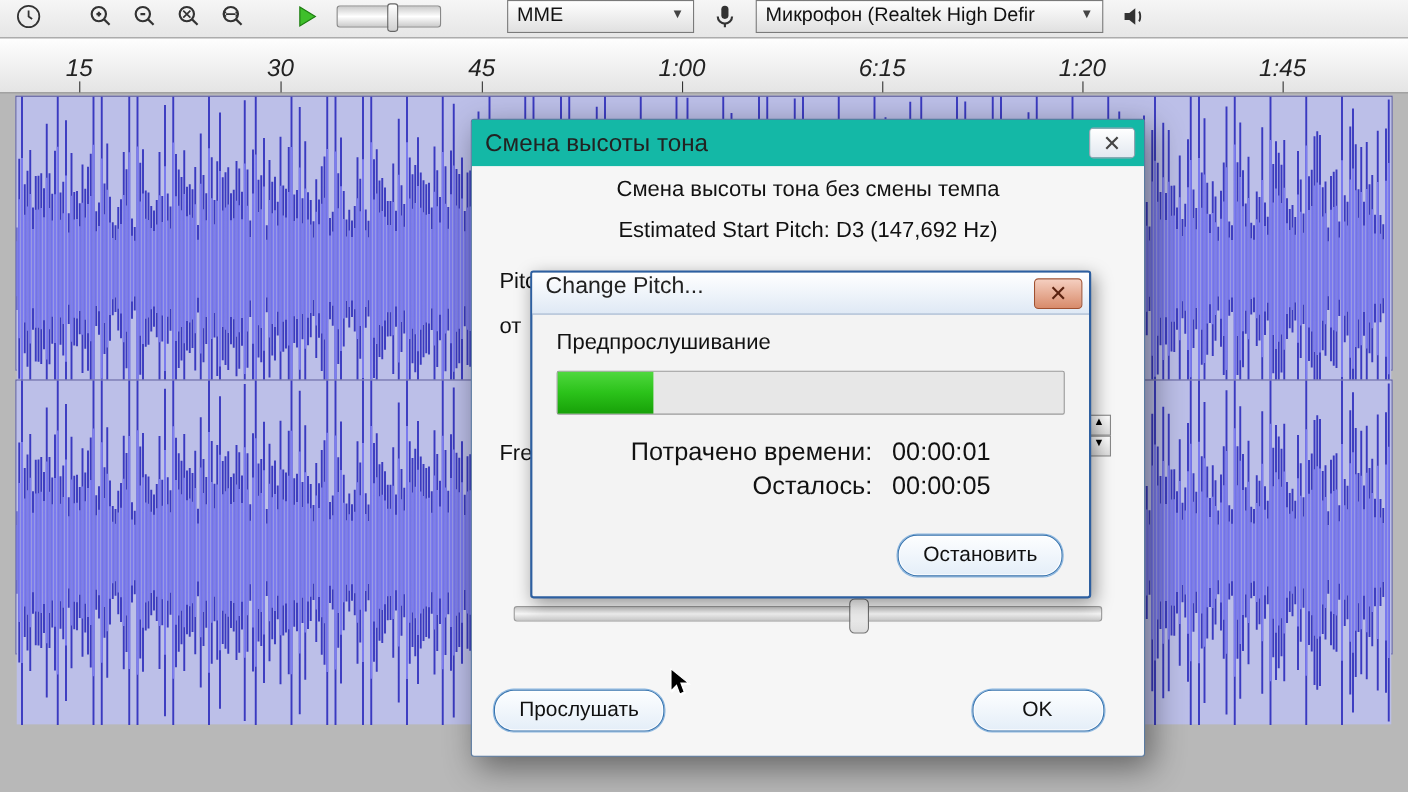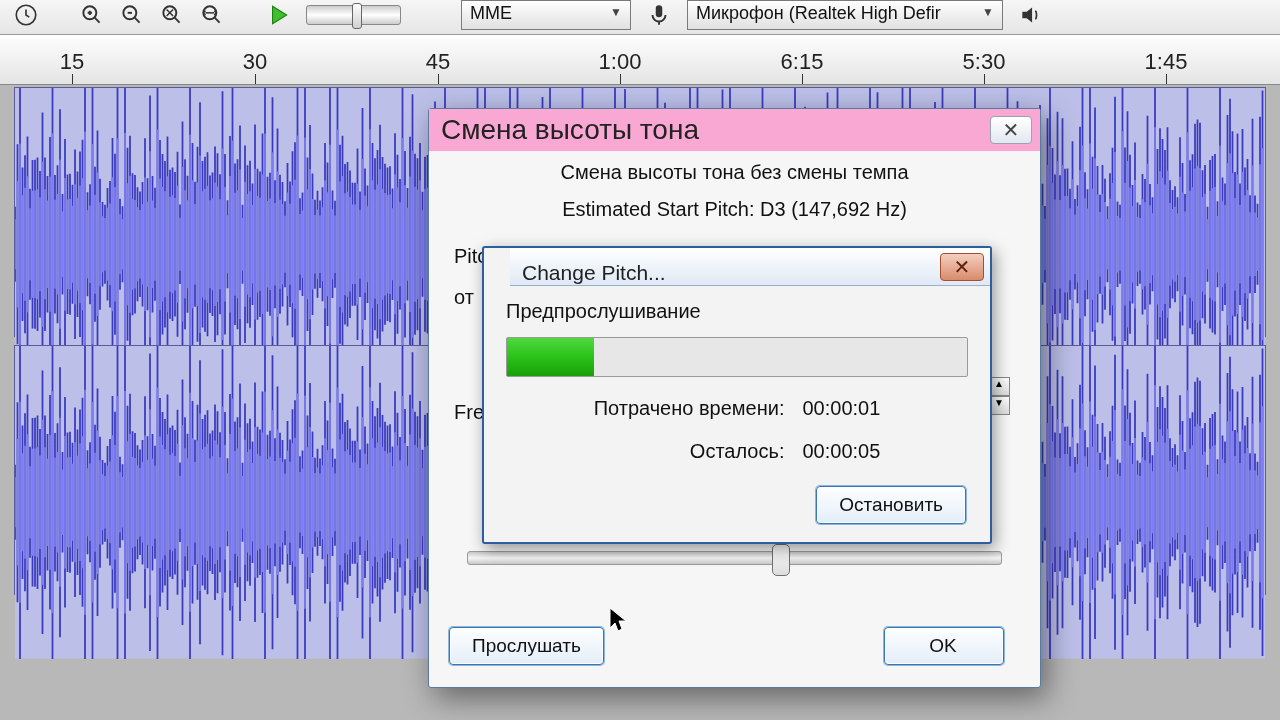--- a/index.html
+++ b/index.html
@@ -22,42 +22,42 @@
   background:linear-gradient(#fff,#d0d0d0); border:1px solid #666; border-radius:3px; }
 .dd { height: 30px; border:1px solid #7a7a7a; background: linear-gradient(#fff,#e0e0e0);
   padding: 2px 28px 2px 8px; font-size: 18px; position: relative; color:#111; }
 .dd::after { content:"▼"; position:absolute; right:8px; top:4px; font-size:12px; color:#444; }
 
 .ruler {
   position:absolute; top:35px; left:0; right:0; height:50px;
   background: linear-gradient(#fefefe,#e4e4e4);
   border-bottom:1px solid #888;
 }
-.tick { position:absolute; top:0; height:100%; font-size:22px; color:#222; text-align:center; width:60px; transform:translateX(-30px);}
+.tick { position:absolute; top:0; height:100%; font-size:22px; color:#222; text-align:center; width:60px; transform:translateX(-30px);font-style:italic;}
 .tick::after{content:"";position:absolute;left:50%;bottom:0;width:1px;height:10px;background:#333;}
 .ticklabel{position:relative;top:14px;}
 
 .tracks { position:absolute; top:85px; left:0; right:0; bottom:130px; background:#b8b8b8; }
 .wave-clip {
   position:absolute; left:14px; width: calc(100% - 28px); height:250px; background:#c0c3e8;
   border:1px solid #5b5b99;
 }
 .wave-clip.top { top:2px; }
 .wave-clip.bot { top:260px; }
 .wave-render { position:absolute; inset:0; }
 
 .dialog {
   position:absolute; background:#f6f6f6; border:1px solid #5a7aa0;
   box-shadow: 6px 10px 30px rgba(0,0,0,.45);
   border-radius:3px;
 }
 .dlg1 { left:428px; top:108px; width:613px; height:580px; }
 .dlg1 .titlebar {
-  height:42px; background:#f9a8d4; display:flex; align-items:center;
-  padding-left:12px; font-size:28px; color:#222;
+  height:42px; background:#14b8a6; display:flex; align-items:center;
+  padding-left:12px; font-size:22px; color:#222;
 }
 .closebtn {
   position:absolute; right:8px; top:7px; width:42px; height:28px;
   border:1px solid #9aa3b3; border-radius:4px;
   background:linear-gradient(#fff,#e2e8f0);
   display:flex; align-items:center;justify-content:center; font-size:20px; color:#444;
 }
 .closebtn.red { background: linear-gradient(#f5cfc0,#d88b6b); border-color:#a05030; color:#5a2210;}
 .dlg1 .body { padding: 10px 25px; font-size:20px; color:#111; text-align:center; }
 .frm-row { text-align:left; margin-top:24px; font-size:20px; }
@@ -69,35 +69,35 @@
 
 .dlg1 .btnrow { position:absolute; left:20px; right:20px; bottom:22px; display:flex; align-items:center;}
 .btn {
   height:38px; padding:0 22px; font-size:19px; color:#111;
   border:1px solid #6f8aa9; border-radius:4px;
   background:linear-gradient(#fdfeff,#e4eef8);
   box-shadow: inset 0 0 0 1px rgba(255,255,255,.6);
   cursor:pointer;
 }
 .btn.plain{ border-color:#9a9a9a; background:linear-gradient(#fdfdfd,#ededed);}
-.btn.accent{ border-color:#3a76b0; box-shadow: inset 0 0 0 1px rgba(255,255,255,.8), 0 0 0 1px #8ab6e0;}
+.btn.accent{ border-color:#3a76b0; box-shadow: inset 0 0 0 1px rgba(255,255,255,.8), 0 0 0 1px #8ab6e0; border-radius: 18px;}
 
 .dlg2 { left:482px; top:246px; width:510px; height:298px; background:#f3f3f3;
   border:2px solid #2d5fa0; border-radius:3px; box-shadow:3px 5px 16px rgba(0,0,0,.4);}
 .dlg2 .titlebar{
   height:38px; background: linear-gradient(#ffffff,#dfe9f5);
   border-bottom:1px solid #9ab0ce; font-size:21px; color:#222;
-  display:flex; align-items:flex-end; padding-left:12px;margin-left:26px;
+  display:flex; align-items:flex-start; padding-left:12px;
 }
 .dlg2 .body2{ padding:14px 22px; font-size:20px; color:#111; }
 .progress { margin-top:14px; height:40px; border:1px solid #9a9a9a; background:#e7e7e7;
   position:relative; border-radius:2px;}
 .progress .fill{position:absolute;left:0;top:0;bottom:0;width:19%;
   background:linear-gradient(#4fd83e,#2bc21a,#17a108);}
-.kv { margin-top:20px; display:grid; grid-template-columns:auto auto; justify-content:center; gap:20px 18px; font-size:20px;}
+.kv { margin-top:20px; display:grid; grid-template-columns:auto auto; justify-content:center; gap:4px 18px; font-size:23px;}
 .kv .lbl{text-align:right;}
 .dlg2 .stoprow{ position:absolute; right:24px; bottom:18px;}
 
 .spinner-edge{
   position:absolute; right:30px; top:268px; width:22px; height:38px;
   display:flex; flex-direction:column;
 }
 .spinner-edge div{flex:1;border:1px solid #888;background:linear-gradient(#fff,#ddd);font-size:10px;text-align:center;}
 
 .cursor { position:absolute; left:608px; top:606px; width:20px; height:28px; z-index:999; }
@@ -170,21 +170,21 @@
       </svg>
   </div>
 </div>
 
 <div class="ruler">
   <div class="tick" style="left:72px;"><span class="ticklabel">15</span></div>
   <div class="tick" style="left:255px;"><span class="ticklabel">30</span></div>
   <div class="tick" style="left:438px;"><span class="ticklabel">45</span></div>
   <div class="tick" style="left:620px;"><span class="ticklabel">1:00</span></div>
   <div class="tick" style="left:802px;"><span class="ticklabel">6:15</span></div>
-  <div class="tick" style="left:984px;"><span class="ticklabel">5:30</span></div>
+  <div class="tick" style="left:984px;"><span class="ticklabel">1:20</span></div>
   <div class="tick" style="left:1166px;"><span class="ticklabel">1:45</span></div>
 </div>
 
 <div class="tracks">
   <div class="wave-clip top">
     <svg class="wave-render" viewBox="0 0 1000 250" preserveAspectRatio="none">
       <rect width="1000" height="250" fill="#bcbfe8"></rect>
       <g id="wg1">
           <path d="M0 95 L0 155 M2 44.97625289645286 L2 205.02374710354712 M4 -3.8803171827797485 L4 253.88031718277975 M6 63.56024060826905 L6 186.43975939173095 M8 53.7141339797538 L8 196.2858660202462 M10 38.759844626689016 L10 211.24015537331098 M12 80.51974642745017 L12 169.48025357254983 M14 57.54152274856537 L14 192.45847725143463 M16 57.332822789454525 L16 192.66717721054547 M18 55.60267813894929 L18 194.39732186105073 M20 66.44681203787985 L20 183.55318796212015 M22 19.56886566773686 L22 230.43113433226313 M24 55.56969866133517 L24 194.43030133866483 M26 70.45348861841367 L26 179.54651138158633 M28 39.21127031653552 L28 210.78872968346448 M30 -17.5173008169362 L30 267.5173008169362 M32 69.60890817530304 L32 180.39109182469696 M34 61.83492501423816 L34 188.16507498576183 M36 16.980086455425663 L36 233.01991354457434 M38 84.75378915497512 L38 165.24621084502488 M40 40.87158418322646 L40 209.12841581677355 M42 69.18503359542612 L42 180.81496640457388 M44 68.52519133990295 L44 181.47480866009704 M46 77.36124710659368 L46 172.63875289340632 M48 49.18236325863394 L48 200.81763674136607 M50 66.81776804875165 L50 183.18223195124835 M52 50.85227756825179 L52 199.1477224317482 M54 41.3543509072266 L54 208.6456490927734 M56 -19.667424156333738 L56 269.6674241563337 M58 83.31646593137421 L58 166.6835340686258 M60 76.91783970354815 L60 173.08216029645183 M62 -3.41769523411773 L62 253.41769523411773 M64 62.966440206151084 L64 187.03355979384892 M66 33.92259366989498 L66 216.07740633010502 M68 72.63578931897993 L68 177.36421068102007 M70 91.21145679363588 L70 158.78854320636412 M72 93.45981096718167 L72 156.54018903281832 M74 80.09082927545134 L74 169.90917072454866 M76 74.45104394865658 L76 175.54895605134342 M78 40.09679820274036 L78 209.90320179725964 M80 52.63945692602903 L80 197.36054307397097 M82 -10.948308194974743 L82 260.94830819497474 M84 88.52764883344759 L84 161.47235116655241 M86 94.6047772638898 L86 155.3952227361102 M88 -17.782364204958043 L88 267.78236420495807 M90 47.898242108846986 L90 202.101757891153 M92 38.18223426672998 L92 211.81776573327002 M94 68.17432728517647 L94 181.82567271482353 M96 69.67383254574283 L96 180.3261674542572 M98 79.35089692458125 L98 170.64910307541874 M100 82.7769490900898 L100 167.2230509099102 M102 75.12462226420394 L102 174.87537773579606 M104 40.22782951702192 L104 209.77217048297808 M106 72.12128808757475 L106 177.87871191242525 M108 5.912463999612584 L108 244.08753600038742 M110 70.37558838677546 L110 179.62441161322454 M112 79.78222016610356 L112 170.21777983389643 M114 -22.44133209400519 L114 272.4413320940052 M116 41.60320656486044 L116 208.39679343513956 M118 52.85254575269599 L118 197.147454247304 M120 58.30119119593556 L120 191.69880880406444 M122 38.84817239786628 L122 211.15182760213372 M124 65.44382180650436 L124 184.55617819349564 M126 63.631038835688194 L126 186.3689611643118 M128 67.22899181323456 L128 182.77100818676544 M130 51.02070260048035 L130 198.97929739951965 M132 93.16355842291642 L132 156.83644157708358 M134 26.71832583939718 L134 223.28167416060282 M136 56.93852225642635 L136 193.06147774357365 M138 70.19234859463755 L138 179.80765140536244 M140 -15.537668472274163 L140 265.53766847227416 M142 43.988221492779616 L142 206.01177850722038 M144 74.98824811402076 L144 175.01175188597924 M146 46.9120142496993 L146 203.0879857503007 M148 11.424809981085176 L148 238.57519001891484 M150 58.4372551502061 L150 191.5627448497939 M152 54.94797639933839 L152 195.0520236006616 M154 51.30785545973613 L154 198.69214454026388 M156 70.07643948626665 L156 179.92356051373335 M158 67.57442999679053 L158 182.4255700032095 M160 46.75887449424236 L160 203.24112550575762 M162 52.132585584107815 L162 197.8674144158922 M164 68.9737791201124 L164 181.0262208798876 M166 2.5241572983157425 L166 247.47584270168426 M168 52.88192351307063 L168 197.11807648692937 M170 89.89468930306269 L170 160.1053106969373 M172 38.363830733622734 L172 211.63616926637727 M174 -8.16015532945272 L174 258.1601553294527 M176 60.33028385408515 L176 189.66971614591483 M178 56.98061749543638 L178 193.01938250456362 M180 29.986986776478673 L180 220.01301322352134 M182 93.38732188100913 L182 156.61267811899089 M184 45.920611697198666 L184 204.07938830280133 M186 61.865230426258194 L186 188.1347695737418 M188 58.18841949516866 L188 191.81158050483134 M190 76.37169248214144 L190 173.62830751785856 M192 29.124771594522983 L192 220.875228405477 M194 64.57607677322872 L194 185.42392322677128 M196 66.87345741633452 L196 183.12654258366547 M198 36.435139469803374 L198 213.56486053019663 M200 -17.070876832219255 L200 267.07087683221926 M202 71.00370441379367 L202 178.99629558620632 M204 67.7567885003236 L204 182.24321149967642 M206 7.427680204407167 L206 242.57231979559282 M208 73.75094120324589 L208 176.24905879675413 M210 32.40146262935795 L210 217.59853737064205 M212 69.32995659087858 L212 180.67004340912143 M214 75.1235430853302 L214 174.8764569146698 M216 90.50731998257879 L216 159.4926800174212 M218 59.96024822711425 L218 190.03975177288575 M220 74.71615010120455 L220 175.28384989879544 M222 50.54390555785281 L222 199.4560944421472 M224 43.4147821708802 L224 206.5852178291198 M226 -14.642189724925345 L226 264.64218972492534 M228 88.2004878378398 L228 161.7995121621602 M230 83.56462333973413 L230 166.4353766602659 M232 -11.575099376183118 L232 261.5750993761831 M234 55.68500782599335 L234 194.31499217400665 M236 29.66873410585123 L236 220.33126589414877 M238 68.486768080852 L238 181.51323191914798 M240 89.30350774710595 L240 160.69649225289405 M242 82.15916840968214 L242 167.84083159031786 M244 89.94046090238615 L244 160.05953909761385 M246 79.33956864502261 L246 170.6604313549774 M248 44.05383408499671 L248 205.9461659150033 M250 59.52595793273974 L250 190.47404206726026 M252 -2.472974470707399 L252 252.4729744707074 M254 82.00743210952419 L254 167.9925678904758 M256 90.18562840181676 L256 159.81437159818324 M258 -22.64992118219459 L258 272.6499211821946 M260 45.44326495625417 L260 204.55673504374585 M262 38.22051649135915 L262 211.77948350864085 M264 60.82180500549154 L264 189.17819499450846 M266 59.14523237560823 L266 190.85476762439177 M268 65.98750121008463 L268 184.01249878991536 M270 75.74216356446274 L270 174.25783643553726 M272 75.82698956374067 L272 174.17301043625935 M274 48.45672289276317 L274 201.54327710723683 M276 82.81678383492573 L276 167.18321616507427 M278 15.975830891274683 L278 234.02416910872532 M280 64.36821451409591 L280 185.6317854859041 M282 77.9169579204041 L282 172.08304207959588 M284 -22.82620540210155 L284 272.82620540210155 M286 44.08282737419907 L286 205.91717262580093 M288 56.262932607290594 L288 193.7370673927094 M290 49.593336795931464 L290 200.40666320406854 M292 29.421029777091007 L292 220.578970222909 M294 55.128191694550935 L294 194.87180830544906 M296 60.608887261489855 L296 189.39111273851015 M298 63.551312584386366 L298 186.44868741561362 M300 62.52718117448947 L300 187.47281882551053 M302 80.45555086022186 L302 169.54444913977812 M304 36.186790207749326 L304 213.8132097922507 M306 53.40342088764824 L306 196.59657911235178 M308 72.8919158183439 L308 177.1080841816561 M310 -11.213564224720585 L310 261.2135642247206 M312 50.488962551888335 L312 199.51103744811167 M314 80.07195651085803 L314 169.92804348914197 M316 39.046942441113515 L316 210.95305755888648 M318 5.062490667644994 L318 244.937509332355 M320 52.537963313534505 L320 197.4620366864655 M322 56.1767203690203 L322 193.8232796309797 M324 44.07666836082569 L324 205.9233316391743 M326 83.07666804317611 L326 166.9233319568239 M328 55.03050857171566 L328 194.96949142828436 M330 53.61382967602543 L330 196.38617032397457 M332 52.39827025986524 L332 197.60172974013477 M334 76.49166315992036 L334 173.50833684007964 M336 10.769113921504882 L336 239.23088607849513 M338 61.67019082283647 L338 188.32980917716353 M340 85.22329941366861 L340 164.7767005863314 M342 33.40386622257853 L342 216.59613377742147 M344 -10.119553361742135 L344 260.11955336174213 M346 59.26236754297511 L346 190.7376324570249 M348 61.68343000842195 L348 188.31656999157804 M350 20.86026093546772 L350 229.13973906453228 M352 84.30317623048117 L352 165.69682376951883 M354 35.61527905709811 L354 214.38472094290188 M356 64.70214841550401 L356 185.297851584496 M358 62.65394394521149 L358 187.3460560547885 M360 87.92802275873005 L360 162.07197724126996 M362 39.6673058659444 L362 210.3326941340556 M364 73.48119189092327 L364 176.51880810907673 M366 64.60807429829735 L366 185.39192570170263 M368 35.85113979703084 L368 214.14886020296916 M370 -14.218869745087773 L370 264.2188697450878 M372 74.14859758721938 L372 175.8514024127806 M374 74.3140305787939 L374 175.6859694212061 M376 -1.478785156294009 L376 251.478785156294 M378 64.23714261379484 L378 185.76285738620516 M380 25.849617680185474 L380 224.15038231981453 M382 67.67235719480199 L382 182.32764280519802 M384 83.16924954019161 L384 166.83075045980837 M386 85.54842788289221 L386 164.4515721171078 M388 70.70810932795969 L388 179.29189067204032 M390 81.60976560045272 L390 168.3902343995473 M392 52.127754306416534 L392 197.87224569358347 M394 47.7618226428031 L394 202.2381773571969 M396 -7.59674827195127 L396 257.59674827195124 M398 94.05534699808089 L398 155.9446530019191 M400 89.87576104761094 L400 160.12423895238908 M402 -18.162347663644113 L402 268.16234766364414 M404 50.527996538364064 L404 199.47200346163595 M406 27.49489210349995 L406 222.50510789650005 M408 62.894288751005675 L408 187.10571124899434 M410 79.17618683522281 L410 170.8238131647772 M412 67.99241191438199 L412 182.007588085618 M414 91.19648350443816 L414 158.80351649556184 M416 82.60485758173033 L416 167.39514241826967 M418 50.044163614800055 L418 199.95583638519994 M420 68.32239002301812 L420 181.6776099769819 M422 7.25406692928037 L422 242.74593307071962 M424 75.48463780010069 L424 174.5153621998993 M426 86.23103468990679 L426 163.76896531009322 M428 -25.305576056304403 L428 275.3055760563044 M430 45.315126497414255 L430 204.68487350258573 M432 40.02843171248358 L432 209.97156828751642 M434 52.7681111943094 L434 197.2318888056906 M436 48.976324132951746 L436 201.02367586704827 M438 53.80874261166046 L438 196.19125738833952 M440 70.38133189147409 L440 179.61866810852592 M442 74.71329924848925 L442 175.28670075151075 M444 58.387547918296036 L444 191.61245208170396 M446 94.65333928132694 L446 155.34666071867306 M448 26.311499774571885 L448 223.68850022542813 M450 59.29508648169394 L450 190.70491351830606 M452 77.96416619171632 L452 172.03583380828368 M454 -20.784442510271873 L454 270.7844425102719 M456 48.61784106671246 L456 201.38215893328754 M458 60.73451385389771 L458 189.2654861461023 M460 41.140890974467055 L460 208.85910902553294 M462 21.33247637792354 L462 228.66752362207646 M464 46.713574113295266 L464 203.28642588670473 M466 59.53021200178554 L466 190.46978799821446 M468 58.33552452227252 L468 191.66447547772748 M470 75.00128566464636 L470 174.99871433535364 M472 67.6012113897631 L472 182.39878861023692 M474 44.95583941496669 L474 205.0441605850333 M476 51.494593142893564 L476 198.50540685710644 M478 77.74778582474573 L478 172.25221417525427 M480 -4.72505011267566 L480 254.72505011267566 M482 58.36439469618112 L482 191.63560530381886 M484 85.27314460131622 L484 164.72685539868377 M486 32.39091197474164 L486 217.60908802525836 M488 0.7793454086961304 L488 249.22065459130386 M490 48.84673144409189 L490 201.1532685559081 M492 59.14541512776431 L492 190.8545848722357 M494 35.99560953714486 L494 214.00439046285516 M496 93.93330696697174 L496 156.06669303302826 M498 43.344175003758835 L498 206.65582499624117 M500 59.02153744451863 L500 190.97846255548137 M502 54.57880408657934 L502 195.42119591342066 M504 85.93663689216311 L504 164.0633631078369 M506 20.495115063208885 L506 229.50488493679111 M508 70.89884766390047 L508 179.10115233609952 M510 81.3982518254792 L510 168.6017481745208 M512 30.38660189202527 L512 219.61339810797472 M514 -9.660029778597249 L514 259.6600297785973 M516 60.2361522052194 L516 189.7638477947806 M518 67.50015613946404 L518 182.49984386053598 M520 11.829552234731807 L520 238.1704477652682 M522 73.01143487926787 L522 176.98856512073212 M524 26.961934358593837 L524 223.03806564140615 M526 65.73344138696002 L526 184.26655861304 M528 68.85091763379114 L528 181.14908236620886 M530 89.24460398729927 L530 160.75539601270071 M532 50.735562895170375 L532 199.26443710482963 M534 81.85071760548841 L534 168.1492823945116 M536 63.953401323116196 L536 186.0465986768838 M538 37.55519685900646 L538 212.44480314099354 M540 -9.082650506609468 L540 259.08265050660947 M542 78.73689682986415 L542 171.26310317013585 M544 81.08156045016409 L544 168.9184395498359 M546 -9.296464024057656 L546 259.2964640240576 M548 56.557892240361355 L548 193.44210775963865 M550 21.362627322928887 L550 228.6373726770711 M552 64.3182319291187 L552 185.6817680708813 M554 92.32797112918276 L554 157.67202887081726 M556 71.27447680637893 L556 178.7255231936211 M558 80.9637337778237 L558 169.0362662221763 M560 87.1709875992871 L560 162.82901240071288 M562 55.71224795812732 L562 194.2877520418727 M564 54.27196729899079 L564 195.72803270100923 M566 1.1553947947680854 L566 248.84460520523191 M568 89.53885127126709 L568 160.4611487287329 M570 94.57711135727278 L570 155.42288864272723 M572 -22.843065452397667 L572 272.8430654523977 M574 47.653517560383534 L574 202.34648243961647 M576 27.330258594417245 L576 222.66974140558276 M578 56.15495592597094 L578 193.84504407402906 M580 68.85510306002362 L580 181.14489693997638 M582 54.51730355319813 L582 195.48269644680187 M584 83.68343823268998 L584 166.31656176731002 M586 84.10057764873244 L586 165.89942235126756 M588 57.959272037686475 L588 192.04072796231353 M590 78.70934682919119 L590 171.2906531708088 M592 17.797323961164537 L592 232.20267603883548 M594 69.39420780315743 L594 180.60579219684257 M596 83.86272692844398 L596 166.13727307155602 M598 -25.595525224011055 L598 275.59552522401106 M600 47.452811994420614 L600 202.5471880055794 M602 43.338827775538135 L602 206.66117222446186 M604 44.4320212097511 L604 205.5679787902489 M606 39.632117431503616 L606 210.36788256849638 M608 43.19972521370356 L608 206.80027478629643 M610 66.88140821640081 L610 183.1185917835992 M612 71.85223518049433 L612 178.14776481950565 M614 69.71410629753554 L614 180.28589370246448 M616 82.81740376852078 L616 167.18259623147924 M618 36.45892252007184 L618 213.54107747992816 M620 55.50495957340128 L620 194.49504042659873 M622 80.0791703927263 L622 169.9208296072737 M624 -16.3805960127101 L624 266.3805960127101 M626 54.94488531445218 L626 195.05511468554784 M628 65.8687013642666 L628 184.1312986357334 M630 33.388729136182434 L630 216.61127086381757 M632 14.962220025809984 L632 235.03777997419002 M634 40.412123323398816 L634 209.58787667660118 M636 60.36748246790452 L636 189.63251753209548 M638 51.85065384339103 L638 198.14934615660897 M640 88.00269125479288 L640 161.99730874520714 M642 55.08238610712739 L642 194.91761389287262 M644 52.641963143777105 L644 197.3580368562229 M646 51.39291183468643 L646 198.60708816531357 M648 84.69954828702313 L648 165.30045171297687 M650 3.6574871537276294 L650 246.34251284627237 M652 67.21033919391127 L652 182.78966080608873 M654 90.15603610169146 L654 159.84396389830854 M656 27.31264094552077 L656 222.68735905447923 M658 -1.2134045118206132 L658 251.2134045118206 M660 47.360559673813825 L660 202.63944032618616 M662 63.622192656894995 L662 186.37780734310502 M664 27.474247886192188 L664 222.5257521138078 M666 81.43421775595932 L666 168.5657822440407 M668 32.92804900769161 L668 217.0719509923084 M670 62.760013543634564 L670 187.23998645636544 M672 58.64327289718064 L672 191.35672710281938 M674 92.95920367597728 L674 157.04079632402272 M676 31.283987362735843 L676 218.71601263726416 M678 80.11543936505146 L678 169.88456063494854 M680 78.7899908740307 L680 171.2100091259693 M682 29.518983754225957 L682 220.48101624577404 M684 -6.784880529955188 L684 256.7848805299552 M686 63.03911724901431 L686 186.9608827509857 M688 74.05060018837938 L688 175.94939981162062 M690 3.3533891847416015 L690 246.64661081525838 M692 63.155583113194886 L692 186.8444168868051 M694 20.21688515719103 L694 229.78311484280897 M696 64.94669429062564 L696 185.05330570937434 M698 76.5403456896293 L698 173.4596543103707 M700 75.56712274300936 L700 174.43287725699065 M702 61.85422009786702 L702 188.14577990213297 M704 89.28681566628038 L704 160.71318433371962 M706 65.12667248394959 L706 184.8733275160504 M708 41.54263148243419 L708 208.4573685175658 M710 -1.8786440694068602 L710 251.87864406940685 M712 84.39873410583647 L712 165.60126589416353 M714 87.62020390979492 L714 162.37979609020508 M716 -15.620800503407992 L716 265.62080050340796 M718 50.97936035164949 L718 199.0206396483505 M720 18.988419777267694 L720 231.0115802227323 M722 59.4656256711844 L722 190.5343743288156 M724 87.79685579855581 L724 162.2031442014442 M726 57.156216240523065 L726 192.84378375947693 M728 90.29767381916096 L728 159.70232618083904 M730 91.14687540777555 L730 158.85312459222445 M732 61.30782091378702 L732 188.69217908621297 M734 62.72596433164712 L734 187.2740356683529 M736 11.23318235124691 L736 238.7668176487531 M738 83.02228705946824 L738 166.97771294053177 M740 90.1894209082163 L740 159.8105790917837 M742 -25.357982605571664 L742 275.3579826055717 M744 47.11998529657345 L744 202.88001470342655 M746 29.008910001976076 L746 220.99108999802394 M748 48.63082605691356 L748 201.36917394308642 M750 58.808321435308116 L750 191.19167856469187 M752 42.18071276804851 L752 207.81928723195148 M754 77.8115298189436 L754 172.1884701810564 M756 83.77620920487999 L756 166.22379079512 M758 67.5954914861853 L758 182.4045085138147 M760 90.2976450716232 L760 159.7023549283768 M762 28.69589628274683 L762 221.30410371725316 M764 64.14418894748198 L764 185.85581105251802 M766 83.33923226462448 L766 166.66076773537552 M768 -23.465099929936656 L768 273.4650999299366 M770 51.69716242594225 L770 198.30283757405775 M772 47.814231651376645 L772 202.18576834862336 M774 36.25619130583422 L774 213.74380869416578 M776 31.5497412568876 L776 218.45025874311239 M778 34.474353432368275 L778 215.52564656763172 M780 65.33393145535327 L780 184.66606854464675 M782 67.40762889698459 L782 182.5923711030154 M784 82.05928232415039 L784 167.9407176758496 M786 70.07226069921697 L786 179.92773930078303 M788 45.97952673100957 L788 204.02047326899043 M790 53.27877898456188 L790 196.72122101543812 M792 84.3208343483239 L792 165.6791656516761 M794 -9.77867406857058 L794 259.7786740685706 M796 62.72555735580641 L796 187.27444264419358 M798 71.23707100364996 L798 178.76292899635004 M800 26.758355570267298 L800 223.2416444297327 M802 10.620487267253523 L802 239.3795127327465 M804 36.33988801513121 L804 213.6601119848688 M806 62.99620796547359 L806 187.0037920345264 M808 44.438558215055835 L808 205.56144178494418 M810 88.93958360647039 L810 161.0604163935296 M812 43.361893483715406 L812 206.6381065162846 M814 58.925685170983556 L814 191.07431482901643 M816 53.185944749741665 L816 196.81405525025832 M818 93.58806884491688 L818 156.41193115508312 M820 13.58567958345418 L820 236.41432041654582 M822 76.58705745127985 L822 173.41294254872014 M824 94.30212737721722 L824 155.6978726227828 M826 24.11510668269669 L826 225.8848933173033 M828 -0.8005294463963253 L828 250.80052944639633 M830 47.9767372555237 L830 202.0232627444763 M832 69.29855775059434 L832 180.70144224940566 M834 18.955992632070036 L834 231.04400736792996 M836 69.89011796862064 L836 180.10988203137936 M838 24.13263156678005 L838 225.86736843321995 M840 64.6986655339679 L840 185.3013344660321 M842 64.46309533745226 L842 185.53690466254773 M844 80.5427672517096 L844 169.45723274829038 M846 42.67807189422419 L846 207.3219281057758 M848 88.87898343227172 L848 161.12101656772828 M850 77.70850056743622 L850 172.2914994325638 M852 30.91420653708532 L852 219.0857934629147 M854 -1.5989086249225863 L854 251.5989086249226 M856 67.37749719958032 L856 182.62250280041968 M858 80.91558294619418 L858 169.08441705380582 M860 -4.122826801283395 L860 254.1228268012834 M862 55.09319166875338 L862 194.90680833124662 M864 15.54520054482407 L864 234.45479945517593 M866 62.42744861379527 L866 187.57255138620474 M868 85.40333286564903 L868 164.59666713435098 M870 61.502134757614364 L870 188.49786524238564 M872 72.55541868882048 L872 177.44458131117952 M874 94.55280353320133 L874 155.44719646679866 M876 68.25506428602341 L876 181.7449357139766 M878 47.7076376832552 L878 202.2923623167448 M880 7.091921361993855 L880 242.90807863800615 M882 90.71938212530861 L882 159.2806178746914 M884 93.49832747480332 L884 156.50167252519668 M886 -20.10482829762765 L886 270.10482829762765 M888 47.676495904378896 L888 202.3235040956211 M890 18.674996688076504 L890 231.3250033119235 M892 53.394860784354435 L892 196.60513921564558 M894 77.64574219657769 L894 172.3542578034223 M896 43.674037432062235 L896 206.32596256793778 M898 91.66710238002955 L898 158.33289761997045 M900 93.37131307001516 L900 156.62868692998484 M902 68.82548046889218 L902 181.17451953110782 M904 72.81836930593603 L904 177.18163069406398 M906 22.20594796631204 L906 227.79405203368796 M908 76.83384214096505 L908 173.16615785903497 M910 87.30406166332422 L910 162.6959383366758 M912 -25.537450460220157 L912 275.53745046022016 M914 48.88396146887348 L914 201.11603853112652 M916 32.27864163685638 L916 217.72135836314362 M918 40.73182460487375 L918 209.26817539512626 M920 49.50171720036752 L920 200.49828279963248 M922 31.378894158127906 L922 218.6211058418721 M924 73.7865168105833 L924 176.2134831894167 M926 81.67954675743199 L926 168.32045324256802 M928 78.66270862207264 L928 171.33729137792736 M930 87.35414752435142 L930 162.64585247564858 M932 39.48510776686777 L932 210.51489223313223 M934 60.09572617554399 L934 189.90427382445603 M936 84.8331563789406 L936 165.1668436210594 M938 -18.961698201535 L938 268.961698201535 M940 57.79891487636408 L940 192.20108512363592 M942 53.06378787308097 L942 196.93621212691903 M944 28.685704200243833 L944 221.31429579975617 M946 25.11809057468345 L946 224.88190942531656 M948 27.861488686439102 L948 222.1385113135609 M950 65.73144410655675 L950 184.26855589344325 M952 61.63075961172804 L952 188.36924038827198 M954 94.99198412457963 L954 155.00801587542037 M956 57.59488209436705 L956 192.40511790563295 M958 54.47721659662176 L958 195.52278340337824 M960 52.8157389444726 L960 197.1842610555274 M962 90.64779967157575 L962 159.35220032842426 M964 -1.2348205909991776 L964 251.23482059099916 M966 71.56283792821046 L966 178.43716207178954 M968 76.40259283068937 L968 173.59740716931063 M970 21.627383952040375 L970 228.37261604795964 M972 8.533578236448648 L972 241.46642176355135 M974 34.512279752556594 L974 215.4877202474434 M976 67.20160741536615 L976 182.79839258463386 M978 36.49774170530486 L978 213.50225829469514 M980 76.30575195625214 L980 173.69424804374785 M982 32.8625999577517 L982 217.13740004224832 M984 63.56636618193479 L984 186.4336338180652 M986 56.86321347832069 L986 193.1367865216793 M988 85.83799566432515 L988 164.16200433567485 M990 24.64913196056216 L990 225.35086803943784 M992 86.04037817187293 L992 163.95962182812707 M994 92.6690610725795 L994 157.3309389274205 M996 23.02056146382857 L996 226.97943853617141 M998 2.031886071072165 L998 247.96811392892783 " stroke="#3a3ac0" stroke-width="1.4"></path>
           <path d="M0 105 L0 145 M2 74.42993232561008 L2 175.57006767438992 M4 44.57313949941238 L4 205.42686050058762 M6 85.7868137050533 L6 164.2131862949467 M8 79.76974854318289 L8 170.23025145681711 M10 70.6310161607544 L10 179.3689838392456 M12 96.15095615010844 L12 153.84904384989156 M14 82.10870834634551 L14 167.8912916536545 M16 81.98116948244444 L16 168.01883051755556 M18 80.92385886269123 L18 169.07614113730875 M20 87.55082957870435 L20 162.44917042129566 M22 58.903195685839194 L22 191.0968043141608 M24 80.9037047374826 L24 169.0962952625174 M26 89.99935415569723 L26 160.00064584430277 M28 70.90688741566059 L28 179.0931125843394 M30 36.23942727853898 L30 213.76057272146102 M32 89.4832216626852 L32 160.5167783373148 M34 84.73245417536776 L34 165.26754582463224 M36 57.321163944982345 L36 192.67883605501765 M38 98.73842670581814 L38 151.26157329418186 M40 71.92152366752728 L40 178.07847633247272 M42 89.22418719720486 L42 160.77581280279514 M44 88.82095026327403 L44 161.17904973672597 M46 94.22076212069614 L46 155.77923787930385 M48 77.00033310249852 L48 172.99966689750147 M50 87.77752491868156 L50 162.22247508131844 M52 78.02083629170943 L52 171.97916370829057 M54 72.21654777663848 L54 177.7834522233615 M56 34.925463015573825 L56 215.07453698442617 M58 97.86006251361758 L58 152.13993748638242 M60 93.94979092994609 L60 156.0502090700539 M62 44.85585291248361 L62 205.1441470875164 M64 85.42393568153678 L64 164.57606431846324 M66 67.6749183538247 L66 182.3250816461753 M68 91.33298236159885 L68 158.66701763840115 M70 102.68477915166638 L70 147.31522084833364 M72 104.05877336883324 L72 145.94122663116676 M74 95.88884011277581 L74 154.11115988722418 M76 92.44230463529013 L76 157.55769536470987 M78 71.4480433461191 L78 178.5519566538809 M80 79.11300145479552 L80 170.88699854520448 M82 40.253811658626546 L82 209.74618834137345 M84 101.04467428710686 L84 148.95532571289314 M86 104.75847499459933 L86 145.2415250054007 M88 36.07744409697008 L88 213.92255590302992 M90 76.21559239985093 L90 173.78440760014905 M92 70.27803205189053 L92 179.72196794810947 M94 88.60653334094118 L94 161.39346665905882 M96 89.52289766684284 L96 160.47710233315718 M98 95.43665923168854 L98 154.56334076831146 M100 97.53035777727709 L100 152.4696422227229 M102 92.85393582812463 L102 157.14606417187537 M104 71.52811803818007 L104 178.47188196181992 M106 91.01856494240678 L106 158.98143505759322 M108 50.557616888652134 L108 199.44238311134785 M110 89.951748458585 L110 160.048251541415 M112 95.70024565706328 L112 154.29975434293672 M114 33.23029705366348 L114 216.7697029463365 M116 72.36862623408138 L116 177.63137376591862 M118 79.24322240442532 L118 170.75677759557468 M120 82.57295017529395 L120 167.42704982470605 M122 70.68499424314051 L122 179.31500575685948 M124 86.93789110397489 L124 163.0621088960251 M126 85.83007928847613 L126 164.16992071152387 M128 88.02882833031 L128 161.97117166969 M130 78.12376270029355 L130 171.87623729970645 M132 103.87773014733781 L132 146.12226985266219 M134 63.27231023518716 L134 186.72768976481285 M136 81.74020804559387 L136 168.25979195440613 M138 89.83976858561184 L138 160.16023141438816 M140 37.449202600276905 L140 212.55079739972308 M142 73.82613535669866 L142 176.17386464330133 M144 92.77059606967936 L144 157.22940393032064 M146 75.61289759703845 L146 174.38710240296155 M148 53.926272766218716 L148 196.07372723378128 M150 82.6561003695704 L150 167.3438996304296 M152 80.52376335515123 L152 169.47623664484877 M154 78.29924500317208 L154 171.70075499682792 M156 89.7689352416074 L156 160.23106475839262 M158 88.2399294424831 L158 161.76007055751688 M160 75.51931219092589 L160 174.4806878090741 M162 78.80324674584367 L162 171.19675325415633 M164 89.0950872400687 L164 160.9049127599313 M166 48.4869850156374 L166 201.5130149843626 M168 79.26117548020983 L168 170.73882451979017 M170 101.8800879074272 L170 148.1199120925728 M172 70.38900767054723 L172 179.61099232945276 M174 41.95768285422335 L174 208.04231714577665 M176 83.81295124416314 L176 166.18704875583686 M178 81.76593291387778 L178 168.23406708612222 M180 65.26982525229252 L180 184.73017474770748 M182 104.0144744828389 L182 145.98552551716108 M184 75.0070404816214 L184 174.9929595183786 M186 84.75097414938 L186 165.24902585062 M188 82.50403413593641 L188 167.49596586406358 M190 93.61603429464199 L190 156.383965705358 M192 64.7429159744307 L192 185.2570840255693 M194 86.40760247252867 L194 163.59239752747135 M196 87.8115573099822 L196 162.18844269001778 M198 69.21036300932428 L198 180.78963699067572 M200 36.512241935866015 L200 213.48775806413397 M202 90.3355971417628 L202 159.6644028582372 M204 88.35137075019774 L204 161.64862924980224 M206 51.48358234713771 L206 198.5164176528623 M208 92.01446406865026 L208 157.98553593134974 M210 66.74533827349651 L210 183.25466172650349 M212 89.31275124998136 L212 160.68724875001863 M214 92.85327632992401 L214 157.14672367007597 M216 102.25447332268703 L216 147.74552667731297 M218 83.58681836101425 L218 166.41318163898575 M220 92.60431395073611 L220 157.39568604926387 M222 77.83238672979894 L222 172.16761327020106 M224 73.4757002155379 L224 176.5242997844621 M226 37.996439612545615 L226 212.0035603874544 M228 100.84474256756877 L228 149.15525743243123 M230 98.01171426317086 L230 151.98828573682914 M232 39.870772603443655 L232 210.12922739655636 M234 80.97417144921816 L234 169.02582855078185 M236 65.0753375091313 L236 184.92466249086868 M238 88.79746938274289 L238 161.2025306172571 M240 101.51881028989808 L240 148.48118971010192 M242 97.1528251392502 L242 152.84717486074982 M244 101.9080594403471 L244 148.0919405596529 M246 95.42973639418048 L246 154.57026360581952 M248 73.86623194083131 L248 176.1337680591687 M250 83.32141873667429 L250 166.67858126332573 M252 45.43318226790103 L252 204.56681773209897 M254 97.06009740026478 L254 152.9399025997352 M256 102.05788402333246 L256 147.94211597666754 M258 33.102825944214416 L258 216.89717405578557 M260 74.71532858437754 L260 175.28467141562246 M262 70.30142674471948 L262 179.6985732552805 M264 84.11332528113371 L264 165.8866747188663 M266 83.08875311842725 L266 166.91124688157277 M268 87.27013962838505 L268 162.72986037161496 M270 93.23132217828278 L270 156.76867782171723 M272 93.28316028895263 L272 156.71683971104738 M274 76.55688621224417 L274 173.44311378775583 M276 97.55470123245462 L276 152.44529876754538 M278 56.70745221133453 L278 193.29254778866547 M280 86.28057553639195 L280 163.71942446360805 M282 94.56036317358028 L282 155.4396368264197 M284 32.99509669871571 L284 217.0049033012843 M286 73.88395006201054 L286 176.11604993798946 M288 81.32734770445536 L288 168.67265229554465 M290 77.25148359751367 L290 172.74851640248633 M292 64.92396264155562 L292 185.07603735844438 M294 80.63389492444779 L294 169.3661050755522 M296 83.98320888202159 L296 166.0167911179784 M298 85.78135769045834 L298 164.21864230954168 M300 85.15549960663246 L300 164.84450039336753 M302 96.11172552569113 L302 153.88827447430887 M304 69.05859401584681 L304 180.9414059841532 M306 79.57986832022948 L306 170.42013167977052 M308 91.48950411121017 L308 158.51049588878982 M310 40.09171075155966 L310 209.90828924844033 M312 77.79881044837622 L312 172.20118955162377 M314 95.87730675663548 L314 154.12269324336452 M316 70.80646482512492 L316 179.19353517487508 M318 50.038188741338615 L318 199.96181125866138 M320 79.05097758049331 L320 170.9490224195067 M322 81.27466244773463 L322 168.7253375522654 M324 73.88018622050458 L324 176.11981377949542 M326 97.71351935971873 L326 152.28648064028127 M328 80.57419968271512 L328 169.42580031728488 M330 79.7084514686822 L330 170.2915485313178 M332 78.96560960325098 L332 171.03439039674902 M334 93.68934970884023 L334 156.3106502911598 M336 53.52556961869743 L336 196.47443038130257 M338 84.63178328062229 L338 165.3682167193777 M340 99.02534964168638 L340 150.97465035831362 M342 67.35791824713132 L342 182.64208175286868 M344 40.76027294560201 L344 209.23972705439797 M346 83.16033572070701 L346 166.839664279293 M348 84.63987389403563 L348 165.36012610596435 M350 59.69238168278582 L350 190.30761831721418 M352 98.4630521408496 L352 151.53694785915042 M354 68.70933720155995 L354 181.29066279844005 M356 86.48464625391912 L356 163.51535374608088 M358 85.23296574429591 L358 164.7670342557041 M360 100.67823613033504 L360 149.32176386966498 M362 71.18557580696603 L362 178.81442419303397 M364 91.84961726667532 L364 158.15038273332468 M366 86.42715651562617 L366 163.57284348437383 M368 68.85347432040774 L368 181.14652567959226 M370 38.25513515577968 L370 211.74486484422033 M372 92.25747630330073 L372 157.74252369669927 M374 92.35857424259628 L374 157.64142575740374 M376 46.04074240448699 L376 203.959257595513 M378 86.20047604176351 L378 163.79952395823648 M380 62.741433026780015 L380 187.25856697321998 M382 88.29977384126789 L382 161.7002261587321 M384 97.77009694122822 L384 152.22990305877178 M386 99.22403926176746 L386 150.77596073823253 M388 90.1549557004198 L388 159.8450442995802 M390 96.81707897805444 L390 153.18292102194556 M392 78.80029429836567 L392 171.19970570163434 M394 76.13222494837967 L394 173.86777505162033 M396 42.301987167140894 L396 207.6980128328591 M398 104.42271205438277 L398 145.57728794561723 M400 101.86852064020668 L400 148.13147935979333 M402 35.8452319833286 L402 214.1547680166714 M404 77.82266455122249 L404 172.1773354487775 M406 63.74687850769442 L406 186.25312149230558 M408 85.37984312561457 L408 164.62015687438543 M410 95.32989195485838 L410 154.6701080451416 M412 88.49536283656677 L412 161.50463716343324 M414 102.67562880826776 L414 147.32437119173224 M416 97.42519074439075 L416 152.57480925560924 M418 77.52698887571114 L418 172.47301112428886 M420 88.69701612517774 L420 161.30298387482225 M422 51.377485345671346 L422 198.62251465432865 M424 93.07394532228375 L424 156.92605467771625 M426 99.64118786605415 L426 150.35881213394583 M428 31.479925743369535 L428 218.52007425663047 M430 74.63702174841983 L430 175.36297825158016 M432 71.40626382429552 L432 178.59373617570446 M434 79.19162350763352 L434 170.80837649236648 M436 76.87442030347052 L436 173.12557969652948 M438 79.82756492934806 L438 170.17243507065194 M440 89.95525837812305 L440 160.04474162187694 M442 92.60257176296565 L442 157.39742823703435 M444 82.62572372784757 L444 167.37427627215243 M446 104.78815178303313 L446 145.21184821696687 M448 63.02369430668281 L448 186.9763056933172 M450 83.18033062770185 L450 166.81966937229816 M452 94.58921267271552 L452 155.41078732728448 M454 34.24284068816719 L454 215.75715931183282 M456 76.65534731854649 L456 173.3446526814535 M458 84.05998068849306 L458 165.94001931150694 M460 72.08610003995209 L460 177.9138999600479 M462 59.98095778650884 L462 190.01904221349116 M464 75.49162862479156 L464 174.50837137520844 M466 83.32401844553561 L466 166.67598155446439 M468 82.59393165249988 L468 167.40606834750014 M470 92.77856346172833 L470 157.2214365382717 M472 88.25629584929968 L472 161.74370415070032 M474 74.41745742025742 L474 175.58254257974258 M476 78.41336247621274 L476 171.58663752378726 M478 94.4569802262335 L478 155.5430197737665 M480 44.056913820031525 L480 205.94308617996847 M482 82.61157453655512 L482 167.3884254634449 M484 99.05581058969324 L484 150.94418941030676 M486 66.738890651231 L486 183.261109348769 M488 47.42071108309207 L488 202.57928891690793 M490 76.79522477138948 L490 173.20477522861052 M492 83.08886480030041 L492 166.91113519969957 M494 68.94176138381074 L494 181.05823861618927 M496 104.34813203537162 L496 145.6518679646284 M498 73.43255139118595 L498 176.56744860881406 M500 83.01316177165027 L500 166.9868382283497 M502 80.2981580529096 L502 169.7018419470904 M504 99.46127810076635 L504 150.53872189923365 M506 59.46923698307209 L506 190.5307630169279 M508 90.27151801682807 L508 159.72848198317195 M510 96.68782056001507 L510 153.31217943998493 M512 65.514034489571 L512 184.485965510429 M514 41.04109291307947 L514 208.95890708692053 M516 83.75542634763407 L516 166.24457365236594 M518 88.1945398630058 L518 161.8054601369942 M520 54.17361525455833 L520 195.82638474544166 M522 91.56254353733036 L522 158.43745646266964 M524 63.42118210802957 L524 186.57881789197043 M526 87.11488084758668 L526 162.88511915241332 M528 89.02000522065015 L528 160.97999477934985 M530 101.482813547794 L530 148.517186452206 M532 77.94951065815967 L532 172.05048934184032 M534 96.96432742557624 L534 153.03567257442376 M536 86.02707858634878 L536 163.97292141365122 M538 69.89484252494839 L538 180.1051574750516 M540 41.393935801516434 L540 208.60606419848358 M542 95.06143695158366 L542 154.93856304841634 M544 96.49428694176694 L544 153.50571305823306 M546 41.263271985298104 L546 208.7367280147019 M548 81.50760081355415 L548 168.49239918644585 M550 59.99938336401209 L550 190.0006166359879 M552 86.25003062335031 L552 163.7499693766497 M554 103.36709346783391 L554 146.6329065321661 M556 90.50106915945379 L556 159.49893084054622 M558 96.42228175311449 L558 153.57771824688552 M560 100.21560353289767 L560 149.78439646710234 M562 80.99081819663337 L562 169.00918180336663 M564 80.11064668271659 L564 169.8893533172834 M566 47.650519041247165 L566 202.34948095875285 M568 101.662631332441 L568 148.337368667559 M570 104.7415680516667 L570 145.2584319483333 M572 32.98479333464587 L572 217.01520666535413 M574 76.06603850912327 L574 173.93396149087673 M576 63.64626914103276 L576 186.35373085896725 M578 81.26136195476002 L578 168.73863804523998 M580 89.02256298112556 L580 160.97743701887444 M582 80.26057439362108 L582 169.73942560637892 M584 98.08432336442166 L584 151.91567663557834 M586 98.3392418964476 L586 151.6607581035524 M588 82.36399957858617 L588 167.63600042141383 M590 95.04460084006129 L590 154.9553991599387 M592 57.820586865156116 L592 192.17941313484388 M594 89.35201587970732 L594 160.64798412029268 M596 98.19388867849354 L596 151.80611132150645 M598 31.30273458532659 L598 218.6972654146734 M600 75.94338510770149 L600 174.0566148922985 M602 73.42928364060664 L602 176.57071635939337 M604 74.09734629484788 L604 175.90265370515212 M606 71.16407176369665 L606 178.83592823630335 M608 73.3442765194855 L608 176.6557234805145 M610 87.81641613224494 L610 162.18358386775506 M612 90.85414372141321 L612 159.1458562785868 M614 89.54750940404949 L614 160.4524905959505 M616 97.5550800807627 L616 152.4449199192373 M618 69.22489709559946 L618 180.77510290440054 M620 80.864141961523 L620 169.135858038477 M622 95.88171523999941 L622 154.1182847600006 M624 36.93408021445495 L624 213.06591978554505 M626 80.5218743588319 L626 169.4781256411681 M628 87.19753972260736 L628 162.80246027739264 M630 67.34866780544482 L630 182.65133219455518 M632 56.088023349106095 L632 193.9119766508939 M634 71.64074203096595 L634 178.35925796903405 M636 83.8356837303861 L636 166.1643162696139 M638 78.63095512651674 L638 171.36904487348326 M640 100.72386687792898 L640 149.27613312207103 M642 80.6059026210223 L642 169.3940973789777 M644 79.11453303230823 L644 170.88546696769177 M646 78.35122389897504 L646 171.64877610102496 M648 98.70527950873635 L648 151.29472049126366 M650 49.179575482833556 L650 200.82042451716643 M652 88.01742950739022 L652 161.9825704926098 M654 102.03979983992257 L654 147.96020016007745 M656 63.63550280004048 L656 186.36449719995952 M658 46.202919464998516 L658 203.7970805350015 M660 75.88700868955289 L660 174.11299131044711 M662 85.82467329032472 L662 164.1753267096753 M664 63.73426259711745 L664 186.26573740288256 M666 96.70979973975292 L666 153.29020026024708 M668 67.06714106025598 L668 182.93285893974402 M670 85.29778605444335 L670 164.70221394555665 M672 82.78200010383262 L672 167.21799989616738 M674 103.752846690875 L674 146.247153309125 M676 66.0624367216719 L676 183.9375632783281 M678 95.9038796119759 L678 154.0961203880241 M680 95.09388331190766 L680 154.90611668809234 M682 64.98382340536031 L682 185.0161765946397 M684 42.79812856502738 L684 207.20187143497262 M686 85.46834942995318 L686 164.53165057004682 M688 92.19758900400961 L688 157.80241099599039 M690 48.99373783511987 L690 201.00626216488013 M692 85.53952301361909 L692 164.4604769863809 M694 59.29920759606118 L694 190.7007924039388 M696 86.63409095538233 L696 163.36590904461767 M698 93.71910014366236 L698 156.28089985633764 M700 93.12435278739461 L700 156.87564721260537 M702 84.74424561536318 L702 165.25575438463682 M704 101.50860957383802 L704 148.49139042616198 M706 86.74407762908031 L706 163.25592237091968 M708 72.33160812815422 L708 177.66839187184578 M710 45.79638417980692 L710 204.20361582019308 M712 98.5214486202334 L712 151.4785513797666 M714 100.49012461154135 L714 149.50987538845865 M716 37.39839969236178 L716 212.60160030763822 M718 78.0984979926747 L718 171.9015020073253 M720 58.54847875277471 L720 191.4515212472253 M722 83.28454902127936 L722 166.71545097872064 M724 100.59807854356188 L724 149.40192145643812 M726 81.87324325809743 L726 168.12675674190257 M728 102.12635622282059 L728 147.8736437771794 M730 102.64531274919618 L730 147.35468725080383 M732 84.41033500286984 L732 165.58966499713017 M734 85.27697820267323 L734 164.72302179732677 M736 53.80916699242866 L736 196.19083300757134 M738 97.6802865363417 L738 152.3197134636583 M740 102.06020166613219 L740 147.93979833386783 M742 31.447899518817323 L742 218.55210048118266 M744 75.73999101457267 L744 174.26000898542733 M746 64.67211166787428 L746 185.32788833212572 M748 76.66328259033607 L748 173.33671740966395 M750 82.88286309935496 L750 167.11713690064505 M752 72.7215466915852 L752 177.27845330841478 M754 94.49593488935443 L754 155.50406511064557 M756 98.14101673631555 L756 151.85898326368445 M758 88.2528003526688 L758 161.7471996473312 M760 102.12633865488084 L760 147.87366134511916 M762 64.48082550612307 L762 185.51917449387693 M764 86.14367102346121 L764 163.8563289765388 M766 97.87397527282607 L766 152.12602472717393 M768 32.604661153927594 L768 217.3953388460724 M770 78.5371548158536 L770 171.4628451841464 M772 76.16425267584128 L772 173.83574732415872 M774 69.1010057980098 L774 180.8989942019902 M776 66.2248418792091 L776 183.7751581207909 M778 68.01210487533616 L778 181.98789512466385 M780 86.87073588938256 L780 163.12926411061744 M782 88.13799543704613 L782 161.86200456295387 M784 97.09178364253636 L784 152.90821635746366 M786 89.76638153841037 L786 160.23361846158963 M788 75.04304411339474 L788 174.95695588660527 M790 79.50369826834337 L790 170.49630173165662 M792 98.47384321286461 L792 151.5261567871354 M794 40.96858806920686 L794 209.03141193079313 M796 85.27672949521502 L796 164.72327050478498 M798 90.47821005778609 L798 159.5217899422139 M800 63.29677284849668 L800 186.7032271515033 M802 53.43474221887715 L802 196.56525778112285 M804 69.15215378702462 L804 180.84784621297538 M806 85.44212709001164 L806 164.55787290998836 M808 74.10134113142301 L808 175.898658868577 M810 101.29641220395413 L810 148.70358779604587 M812 73.44337935115942 L812 176.55662064884058 M814 82.95458538226774 L814 167.04541461773226 M816 79.44696623595324 L816 170.55303376404675 M818 104.13715318300476 L818 145.86284681699524 M820 55.246804189888664 L820 194.75319581011132 M822 93.74764622022657 L822 156.25235377977344 M824 104.57352228607718 L824 145.42647771392282 M826 61.6814540838702 L826 188.3185459161298 M828 46.45523200498002 L828 203.54476799501998 M830 76.26356165615337 L830 173.73643834384663 M832 89.29356306980765 L832 160.70643693019235 M834 58.5286621640428 L834 191.4713378359572 M836 89.65507209193484 L836 160.34492790806516 M838 61.692163735254475 L838 188.30783626474553 M840 86.48251782631371 L840 163.5174821736863 M842 86.33855826177638 L842 163.66144173822363 M844 96.16502443160032 L844 153.83497556839967 M846 73.02548837980368 L846 176.97451162019632 M848 101.25937876416606 L848 148.74062123583394 M850 94.4329725689888 L850 155.5670274310112 M852 65.83645955044102 L852 184.16354044955898 M854 45.96733361810287 L854 204.03266638189712 M856 88.11958162196575 L856 161.88041837803425 M858 96.39285624489644 L858 153.60714375510355 M860 44.424939176993476 L860 205.57506082300654 M862 80.61250601979373 L862 169.38749398020627 M864 56.444289221836925 L864 193.55571077816307 M866 85.09455193065267 L866 164.90544806934733 M868 99.1353700845633 L868 150.8646299154367 M870 84.52908235187545 L870 165.47091764812455 M872 91.2838669765014 L872 158.7161330234986 M874 104.72671327028971 L874 145.2732867297103 M876 88.65587261923653 L876 161.34412738076347 M878 76.09911191754485 L878 173.90088808245514 M880 51.278396387885124 L880 198.72160361211488 M882 102.38406685435527 L882 147.61593314564473 M884 104.08231123460203 L884 145.91768876539797 M886 34.65816048478311 L886 215.3418395152169 M888 76.08008083045377 L888 173.91991916954623 M890 58.356942420491194 L890 191.64305757950882 M892 79.57463714599437 L892 170.42536285400564 M894 94.39462023124192 L894 155.6053797687581 M896 73.63413398626025 L896 176.36586601373975 M898 102.96322923224028 L898 147.03677076775972 M900 104.00469132056482 L900 145.99530867943517 M902 89.00446028654522 L902 160.99553971345478 M904 91.44455902029424 L904 158.55544097970576 M906 60.51474597941291 L906 189.4852540205871 M908 93.8984590861453 L908 156.1015409138547 M910 100.29692657203147 L910 149.70307342796855 M912 31.33822471875436 L912 218.66177528124564 M914 76.81797645320046 L914 173.18202354679954 M916 66.67028100030112 L916 183.32971899969888 M918 71.83611503631174 L918 178.16388496368825 M920 77.19549384466904 L920 172.80450615533096 M922 66.12043531885594 L922 183.87956468114407 M924 92.03620471757868 L924 157.9637952824213 M926 96.85972301843066 L926 153.14027698156934 M928 95.01609971348884 L928 154.98390028651116 M930 100.32753459821475 L930 149.67246540178525 M932 71.07423252419697 L932 178.925767475803 M934 83.66961044061021 L934 166.3303895593898 M936 98.78692889824147 L936 151.21307110175852 M938 35.35673998795083 L938 214.64326001204915 M940 82.26600353555583 L940 167.73399646444417 M942 79.37231481132726 L942 170.62768518867273 M944 64.47459701126012 L944 185.52540298873987 M946 62.29438868452877 L946 187.70561131547123 M948 63.97090975282389 L948 186.0290902471761 M950 87.11366028734024 L950 162.88633971265978 M952 84.60768642938936 L952 165.39231357061064 M954 104.99510140946533 L954 145.00489859053468 M956 82.14131683544653 L956 167.85868316455347 M958 80.23607680904662 L958 169.7639231909534 M960 79.22072935495548 L960 170.7792706450445 M962 102.34032202151852 L962 147.65967797848148 M964 46.189831861056064 L964 203.81016813894394 M966 90.6772898450175 L966 159.3227101549825 M968 93.63491784097684 L968 156.36508215902316 M970 60.16117908180246 L970 189.83882091819754 M972 52.15940892227417 L972 197.84059107772583 M974 68.0352820710068 L974 181.9647179289932 M976 88.01209342050154 L976 161.98790657949846 M978 69.24861993101965 L978 180.75138006898035 M980 93.57573730659854 L980 156.42426269340146 M982 67.02714441862604 L982 182.97285558137395 M984 85.79055711118237 L984 164.20944288881765 M986 81.69418601452931 L986 168.3058139854707 M988 99.40099735042094 L988 150.59900264957906 M990 62.00780286478799 L990 187.992197135212 M992 99.5246755494779 L992 150.4753244505221 M994 103.57553732213192 L994 146.4244626778681 M996 61.01256533900635 L996 188.98743466099364 M998 48.18615259898854 L998 201.81384740101146 " stroke="#7d7df0" stroke-width="1.4"></path>

